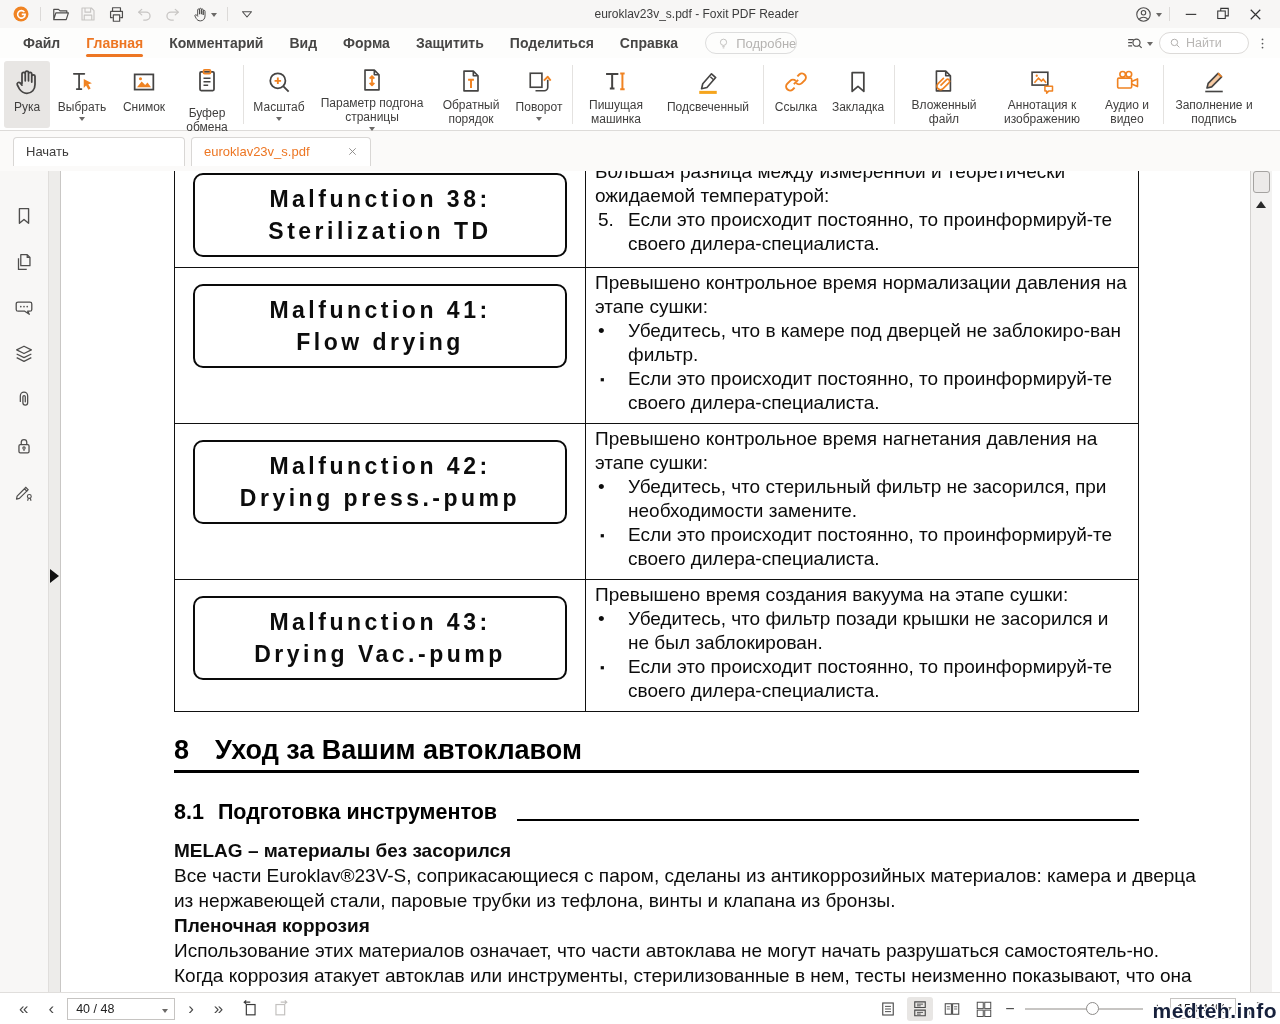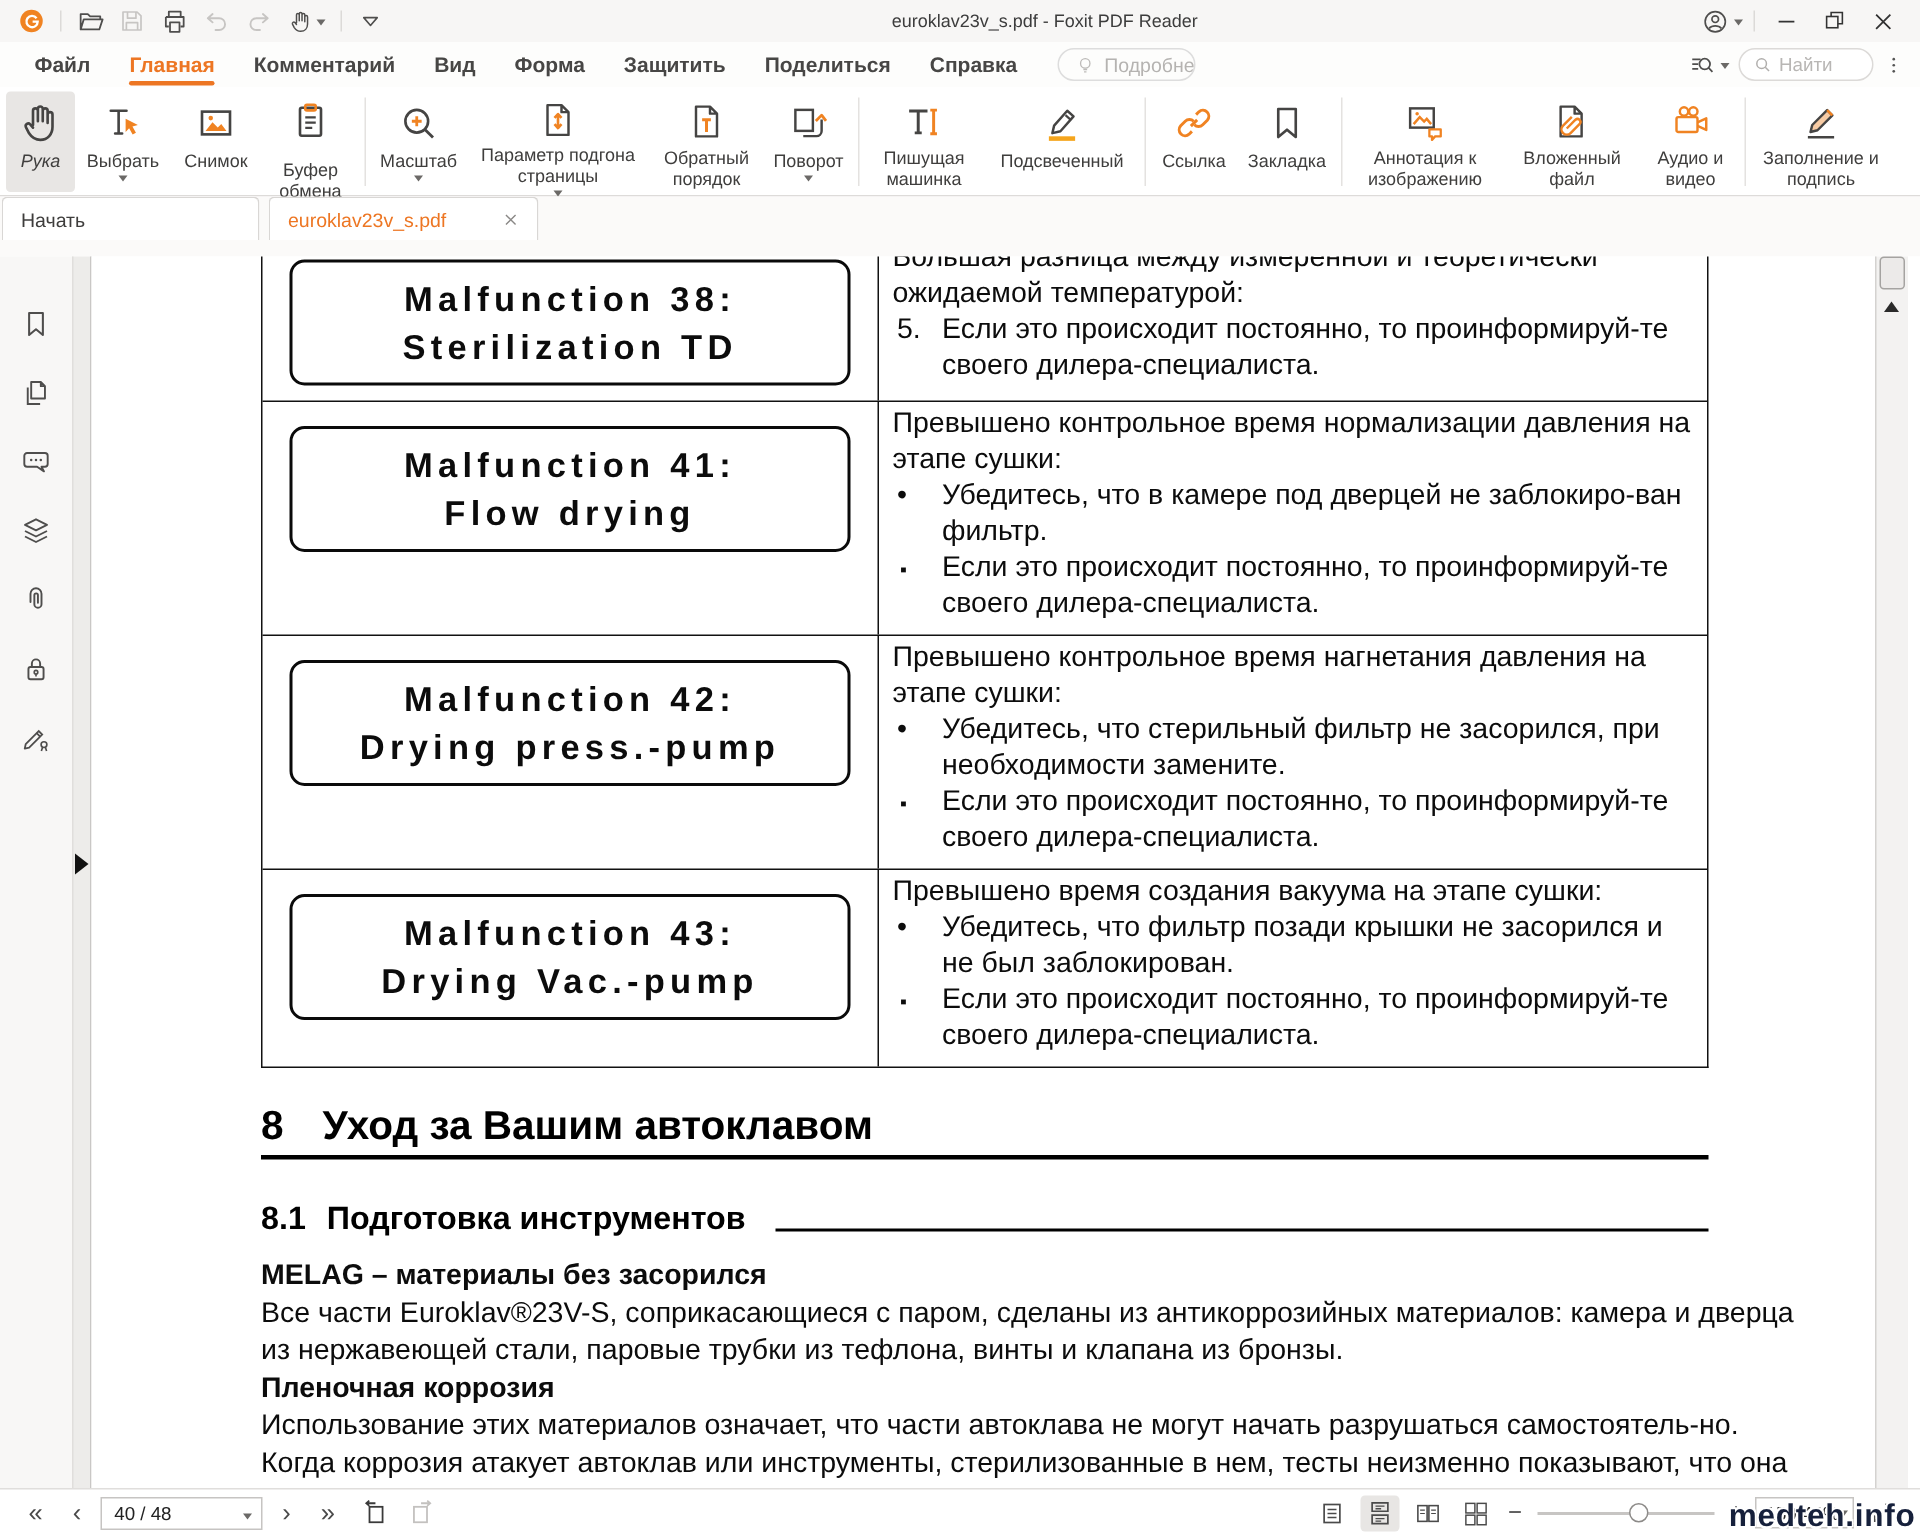--- a/index.html
+++ b/index.html
@@ -26,27 +26,27 @@
   .findwrap { display:flex; align-items:center; gap:6px; }
   .findpill { display:flex; align-items:center; border:1px solid #dcdad8; border-radius:12px; height:22px; padding:0 8px; width:90px; background:#fff; }
   .findpill input { border:none; outline:none; width:58px; font-size:12.5px; color:#555; background:transparent; }
   .findpill input::placeholder { color:#b8b6b4; }
 
   
   .ribbon { height:73px; background:#fff; border-bottom:1px solid #dddbd9; display:flex; align-items:stretch; padding:3px 2px 2px 4px; flex:0 0 auto; }
   .rgroup { display:flex; align-items:stretch; }
   .rsep { width:1px; background:#e4e2e0; margin:4px 3px; }
   .rbtn { display:flex; flex-direction:column; align-items:center; justify-content:flex-start; padding:5px 5px 2px; border-radius:3px; gap:2px; }
-  .rbtn.selected { background:#e8e6e4;font-style:italic; }
+  .rbtn.selected { background:#e8e6e4; }
   .ricon { height:32px; display:flex; align-items:center; justify-content:center; }
   .rlabel { font-size:12px; line-height:14px; color:#3f3e3d; text-align:center; white-space:pre-line; }
   .caret { width:0; height:0; border-left:3.5px solid transparent; border-right:3.5px solid transparent; border-top:4px solid #6b6967; display:inline-block; margin-top:1px; }
 
   
-  .tabbar { height:40px; background:#fbfaf9; display:flex; align-items:flex-start; padding-left:1px; flex:0 0 auto; }
+  .tabbar { height:40px; background:#fbfaf9; display:flex; align-items:center; padding-left:13px; flex:0 0 auto; }
   .tab { height:29px; background:#fff; border:1px solid #d9d7d5; border-bottom:none; border-radius:4px 4px 0 0; display:flex; align-items:center; font-size:13px; color:#3e3d3c; padding:0 12px; }
   .tab.start { width:172px; }
   .tab.active-doc { width:180px; color:#ed7623; margin-left:6px; justify-content:space-between; }
   .tab .x { color:#8a8886; }
 
   
   .main { flex:1; display:flex; min-height:0; position:relative; }
   .sidebar { width:48px; background:#f8f7f6; display:flex; flex-direction:column; align-items:center; padding-top:30px; gap:16px; flex:0 0 auto; }
   .sbtn { width:30px; height:30px; display:flex; align-items:center; justify-content:center; }
   .gutter { width:13px; background:#edecea; border-left:1px solid #e0deDC; border-right:1px solid #c9c7c5; position:relative; flex:0 0 auto; }
@@ -350,39 +350,39 @@
         <span class="ricon">
           <svg width="28" height="28" viewBox="0 0 24 24">
               <path d="M7 4 h10 V20 l-5-4.2 L7 20 z" fill="none" stroke="#454443" stroke-width="1.5" stroke-linejoin="round"></path>
             </svg>
         </span>
         <span class="rlabel">Закладка</span>
       </div>
     </div>
     <div class="rsep"></div>
     <div class="rgroup">
+      <div class="rbtn" style="width:92px;">
+        <span class="ricon">
+          <svg width="28" height="28" viewBox="0 0 24 24">
+              <path d="M5.5 3.5 h8 l4 4 V20.5 h-12 z M13.5 3.5 v4 h4" fill="none" stroke="#454443" stroke-width="1.4" stroke-linejoin="round"></path>
+              <path d="M9 16 l5-5 a1.7 1.7 0 0 1 2.4 2.4 l-5.2 5.2 a3 3 0 0 1-4.3-4.3 l5-5" fill="none" stroke="#f08322" stroke-width="1.4"></path>
+            </svg>
+        </span>
+        <span class="rlabel">Вложенный файл</span>
+      </div>
       <div class="rbtn" style="width:104px;">
         <span class="ricon">
           <svg width="28" height="28" viewBox="0 0 24 24">
               <rect x="3.5" y="4.5" width="13.5" height="11" fill="none" stroke="#454443" stroke-width="1.4"></rect>
               <path d="M5.5 13.5 l3.5-4 2.5 2.5 1.5-1.5 2.5 3" fill="none" stroke="#f08322" stroke-width="1.4"></path>
               <circle cx="7.5" cy="7.5" r="1" fill="#f08322"></circle>
               <path d="M14.5 16.5 h6.5 v4 h-3.2 l-1.8 2 v-2 h-1.5 z" fill="#fff" stroke="#f08322" stroke-width="1.3" stroke-linejoin="round"></path>
             </svg>
         </span>
         <span class="rlabel">Аннотация к изображению</span>
-      </div>
-      <div class="rbtn" style="width:92px;">
-        <span class="ricon">
-          <svg width="28" height="28" viewBox="0 0 24 24">
-              <path d="M5.5 3.5 h8 l4 4 V20.5 h-12 z M13.5 3.5 v4 h4" fill="none" stroke="#454443" stroke-width="1.4" stroke-linejoin="round"></path>
-              <path d="M9 16 l5-5 a1.7 1.7 0 0 1 2.4 2.4 l-5.2 5.2 a3 3 0 0 1-4.3-4.3 l5-5" fill="none" stroke="#f08322" stroke-width="1.4"></path>
-            </svg>
-        </span>
-        <span class="rlabel">Вложенный файл</span>
       </div>
       <div class="rbtn" style="width:66px;">
         <span class="ricon">
           <svg width="28" height="28" viewBox="0 0 24 24">
               <circle cx="8.3" cy="6.3" r="2.4" fill="none" stroke="#f08322" stroke-width="1.4"></circle>
               <circle cx="13.6" cy="6.3" r="2.4" fill="none" stroke="#f08322" stroke-width="1.4"></circle>
               <rect x="4" y="9.5" width="12" height="8.5" rx="1" fill="none" stroke="#f08322" stroke-width="1.4"></rect>
               <path d="M16 12.5 l5-2.3 v6.6 l-5-2.3" fill="none" stroke="#f08322" stroke-width="1.4" stroke-linejoin="round"></path>
             </svg>
         </span>

